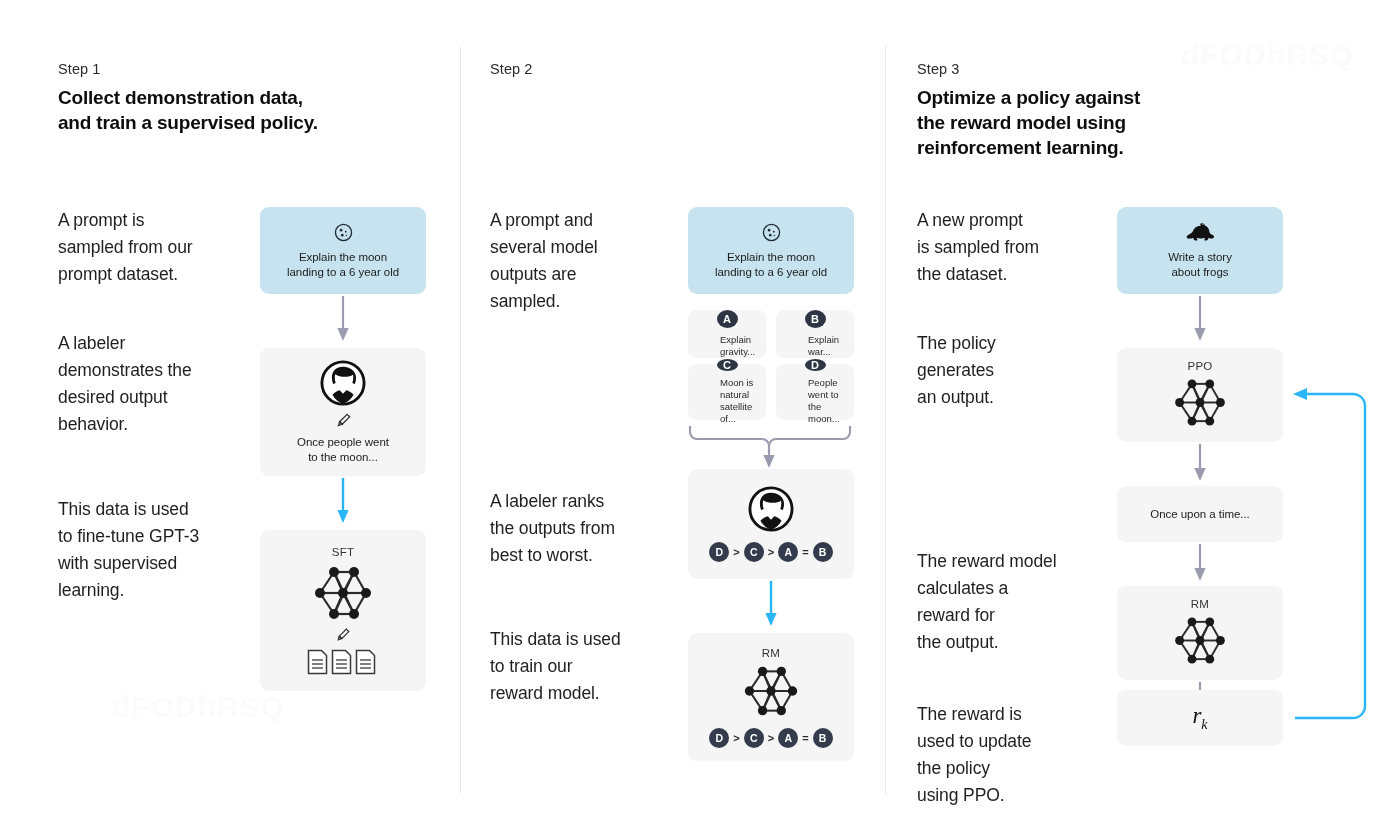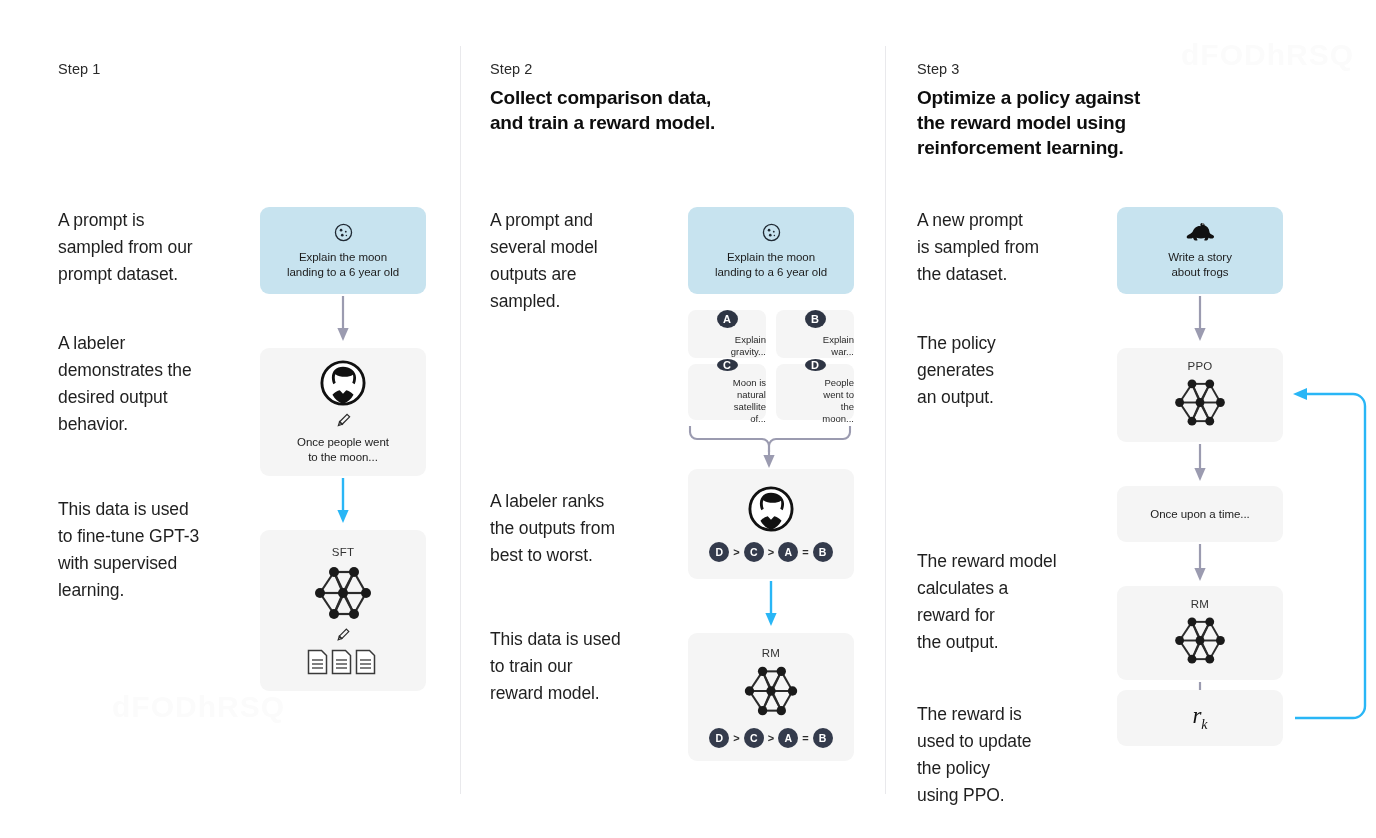--- a/index.html
+++ b/index.html
@@ -111,21 +111,21 @@
     width: 21px; height: 21px; border-radius: 50%;
     background: #2e3544;
     color: #fff;
     font-size: 11px; font-weight: 700;
     display: flex; align-items: center; justify-content: center;
     margin-bottom: 6px;
     letter-spacing: 0;
   }
   .opt-text {
     font-size: 9.5px; line-height: 12px;
-    text-align: right; color: #2a2a2a;
+    text-align: left; color: #2a2a2a;
     white-space: pre-line;
     margin-left: 32px;
   }
 
   
   .rank-row {
     display: flex; align-items: center; justify-content: center;
     gap: 4px;
   }
   .rank-badge {
@@ -151,20 +151,22 @@
 <div class="page">
 
   <div class="watermark wm-tr">dFODhRSQ</div>
   <div class="watermark wm-bl">dFODhRSQ</div>
 
   <div class="divider div-1"></div>
   <div class="divider div-2"></div>
 
   <div class="col col-1">
     <div class="step-label" style="left:58px; top:61px;">Step 1</div>
+    <div class="step-title" style="left:58px; top:85px;">Collect demonstration data,
+and train a supervised policy.</div>
 
     <div class="narr" style="left:58px; top:207px;">A prompt is
 sampled from our
 prompt dataset.</div>
     <div class="narr" style="left:58px; top:330px;">A labeler
 demonstrates the
 desired output
 behavior.</div>
     <div class="narr" style="left:58px; top:496px;">This data is used
 to fine-tune GPT-3
@@ -274,22 +276,20 @@
                 <line x1="54" y1="20" x2="65" y2="20"></line>
             </g>
           </svg>
         </span>
       </div>
     </div>
   </div>
 
   <div class="col col-2">
     <div class="step-label" style="left:30px; top:61px;">Step 2</div>
-    <div class="step-title" style="left:30px; top:85px;">Collect comparison data,
-and train a reward model.</div>
 
     <div class="narr" style="left:30px; top:488px;">A labeler ranks
 the outputs from
 best to worst.</div>
     <div class="narr" style="left:30px; top:207px;">A prompt and
 several model
 outputs are
 sampled.</div>
     <div class="narr" style="left:30px; top:626px;">This data is used
 to train our

